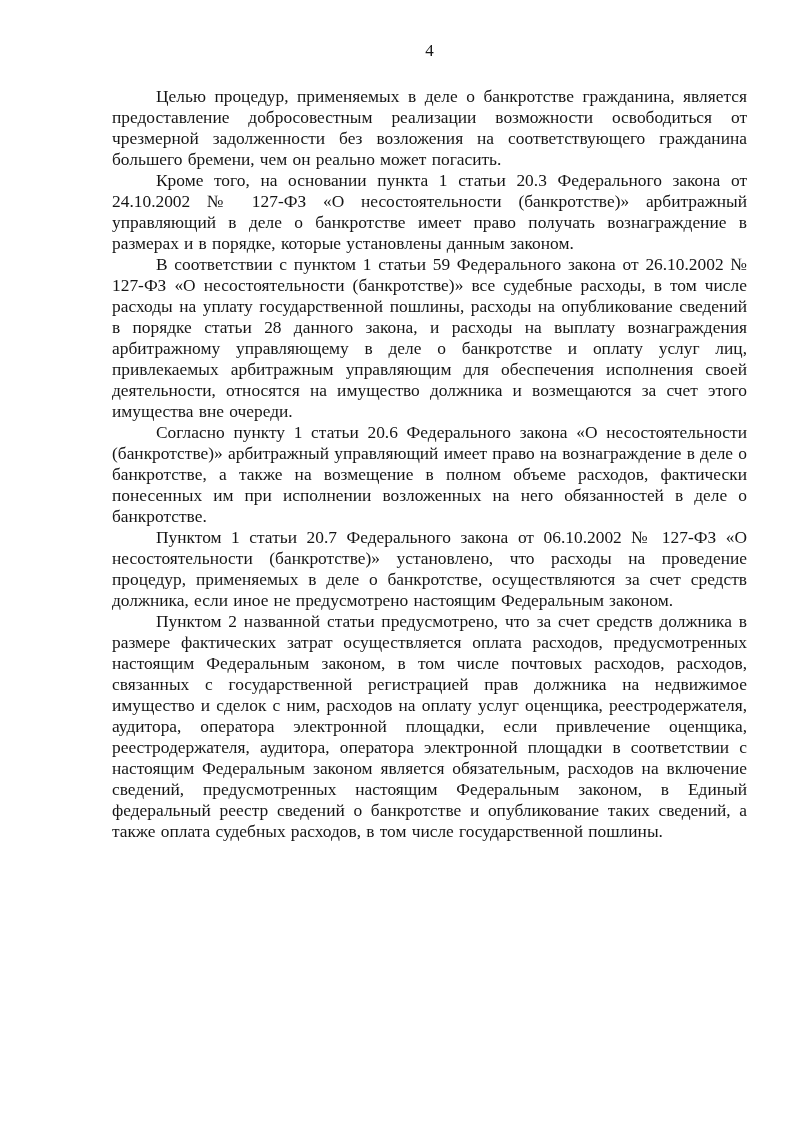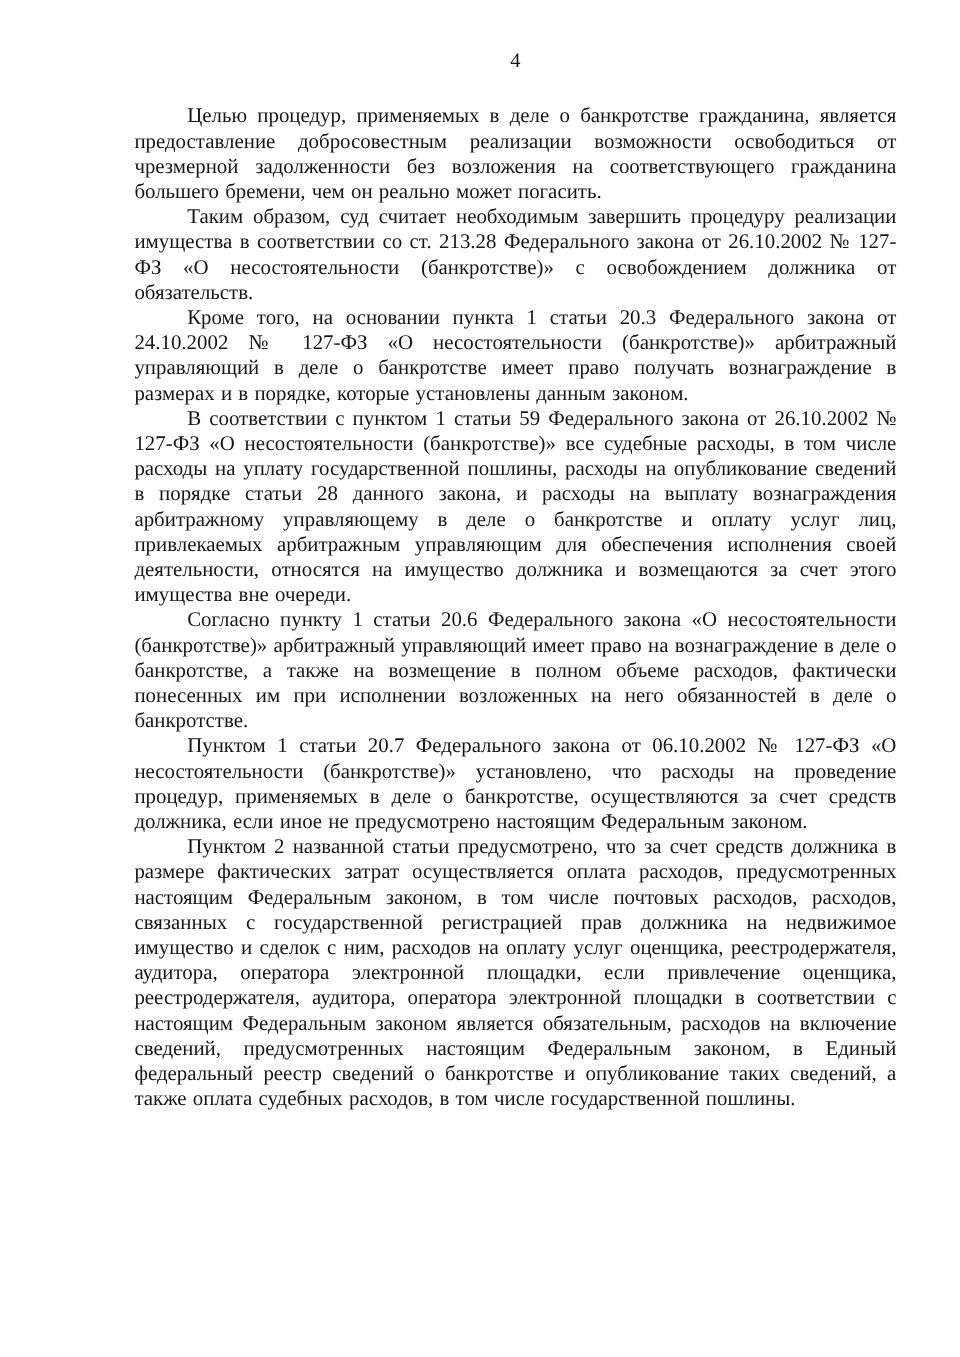--- a/index.html
+++ b/index.html
@@ -41,20 +41,19 @@
     text-indent: 0;
   }
 </style>
 </head>
 <body>
 
 <div class="page">
   <div class="page-number">4</div>
   <div class="body-text">
     <p>Целью процедур, применяемых в деле о банкротстве гражданина, является предоставление добросовестным реализации возможности освободиться от чрезмерной задолженности без возложения на соответствующего гражданина большего бремени, чем он реально может погасить.</p>
-    <p>Таким образом, суд считает необходимым завершить процедуру реализации имущества в соответствии со ст. 213.28 Федерального закона от 26.10.2002 № 127-ФЗ «О несостоятельности (банкротстве)» с освобождением должника от обязательств.</p>
     <p>Кроме того, на основании пункта 1 статьи 20.3 Федерального закона от 24.10.2002 № 127-ФЗ «О несостоятельности (банкротстве)» арбитражный управляющий в деле о банкротстве имеет право получать вознаграждение в размерах и в порядке, которые установлены данным законом.</p>
     <p>В соответствии с пунктом 1 статьи 59 Федерального закона от 26.10.2002 № 127-ФЗ «О несостоятельности (банкротстве)» все судебные расходы, в том числе расходы на уплату государственной пошлины, расходы на опубликование сведений в порядке статьи 28 данного закона, и расходы на выплату вознаграждения арбитражному управляющему в деле о банкротстве и оплату услуг лиц, привлекаемых арбитражным управляющим для обеспечения исполнения своей деятельности, относятся на имущество должника и возмещаются за счет этого имущества вне очереди.</p>
     <p>Согласно пункту 1 статьи 20.6 Федерального закона «О несостоятельности (банкротстве)» арбитражный управляющий имеет право на вознаграждение в деле о банкротстве, а также на возмещение в полном объеме расходов, фактически понесенных им при исполнении возложенных на него обязанностей в деле о банкротстве.</p>
     <p>Пунктом 1 статьи 20.7 Федерального закона от 06.10.2002 № 127-ФЗ «О несостоятельности (банкротстве)» установлено, что расходы на проведение процедур, применяемых в деле о банкротстве, осуществляются за счет средств должника, если иное не предусмотрено настоящим Федеральным законом.</p>
     <p>Пунктом 2 названной статьи предусмотрено, что за счет средств должника в размере фактических затрат осуществляется оплата расходов, предусмотренных настоящим Федеральным законом, в том числе почтовых расходов, расходов, связанных с государственной регистрацией прав должника на недвижимое имущество и сделок с ним, расходов на оплату услуг оценщика, реестродержателя, аудитора, оператора электронной площадки, если привлечение оценщика, реестродержателя, аудитора, оператора электронной площадки в соответствии с настоящим Федеральным законом является обязательным, расходов на включение сведений, предусмотренных настоящим Федеральным законом, в Единый федеральный реестр сведений о банкротстве и опубликование таких сведений, а также оплата судебных расходов, в том числе государственной пошлины.</p>
   </div>
 </div>
 
 </body></html>

